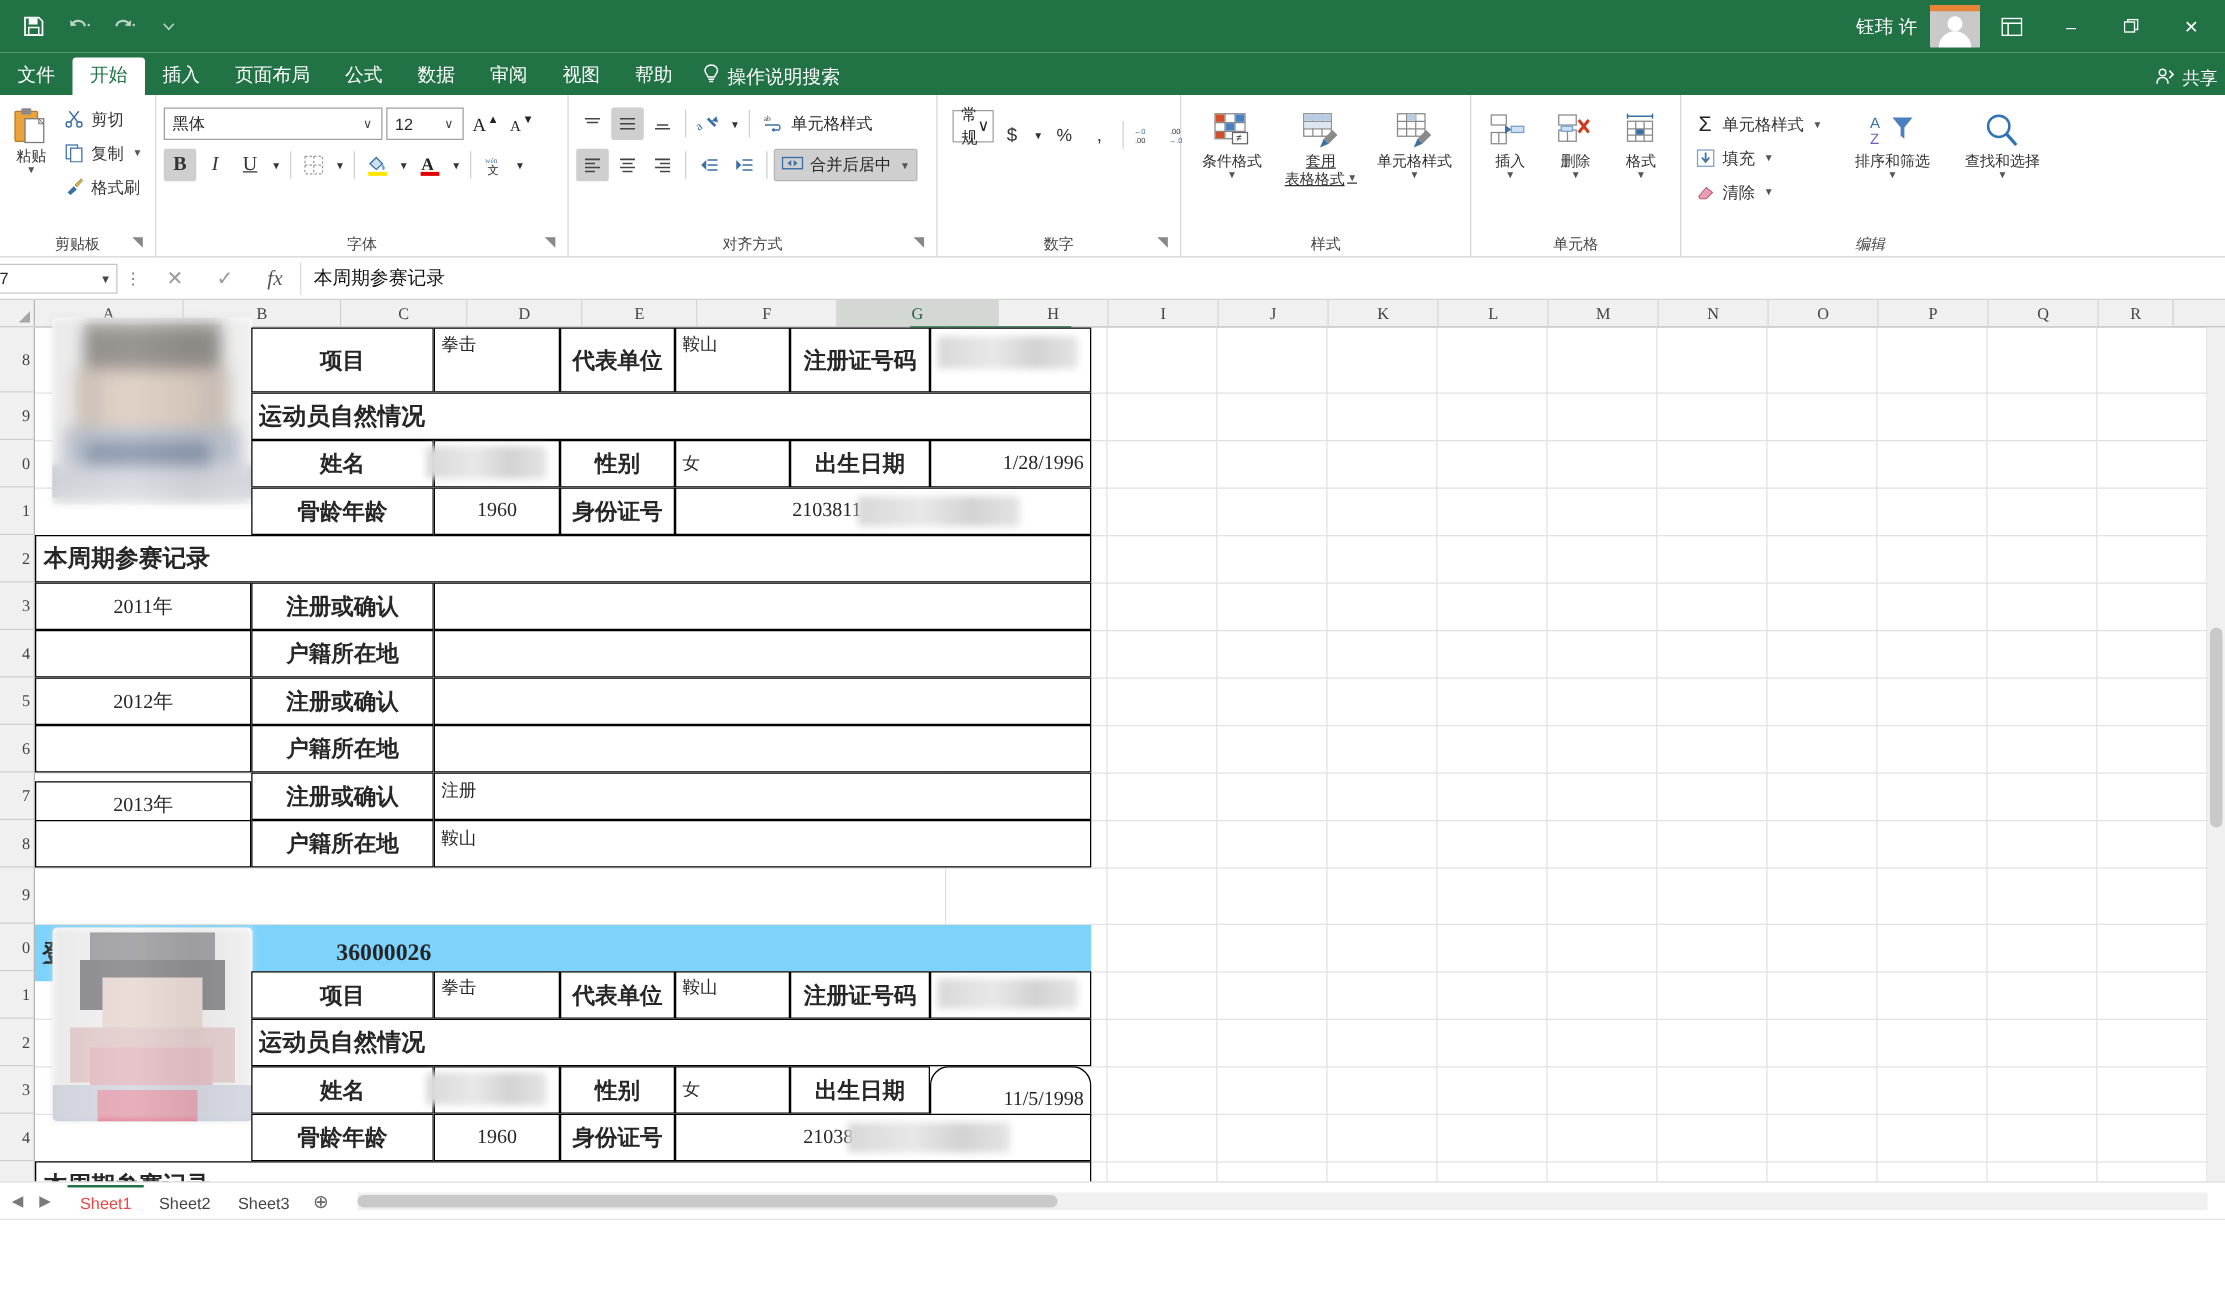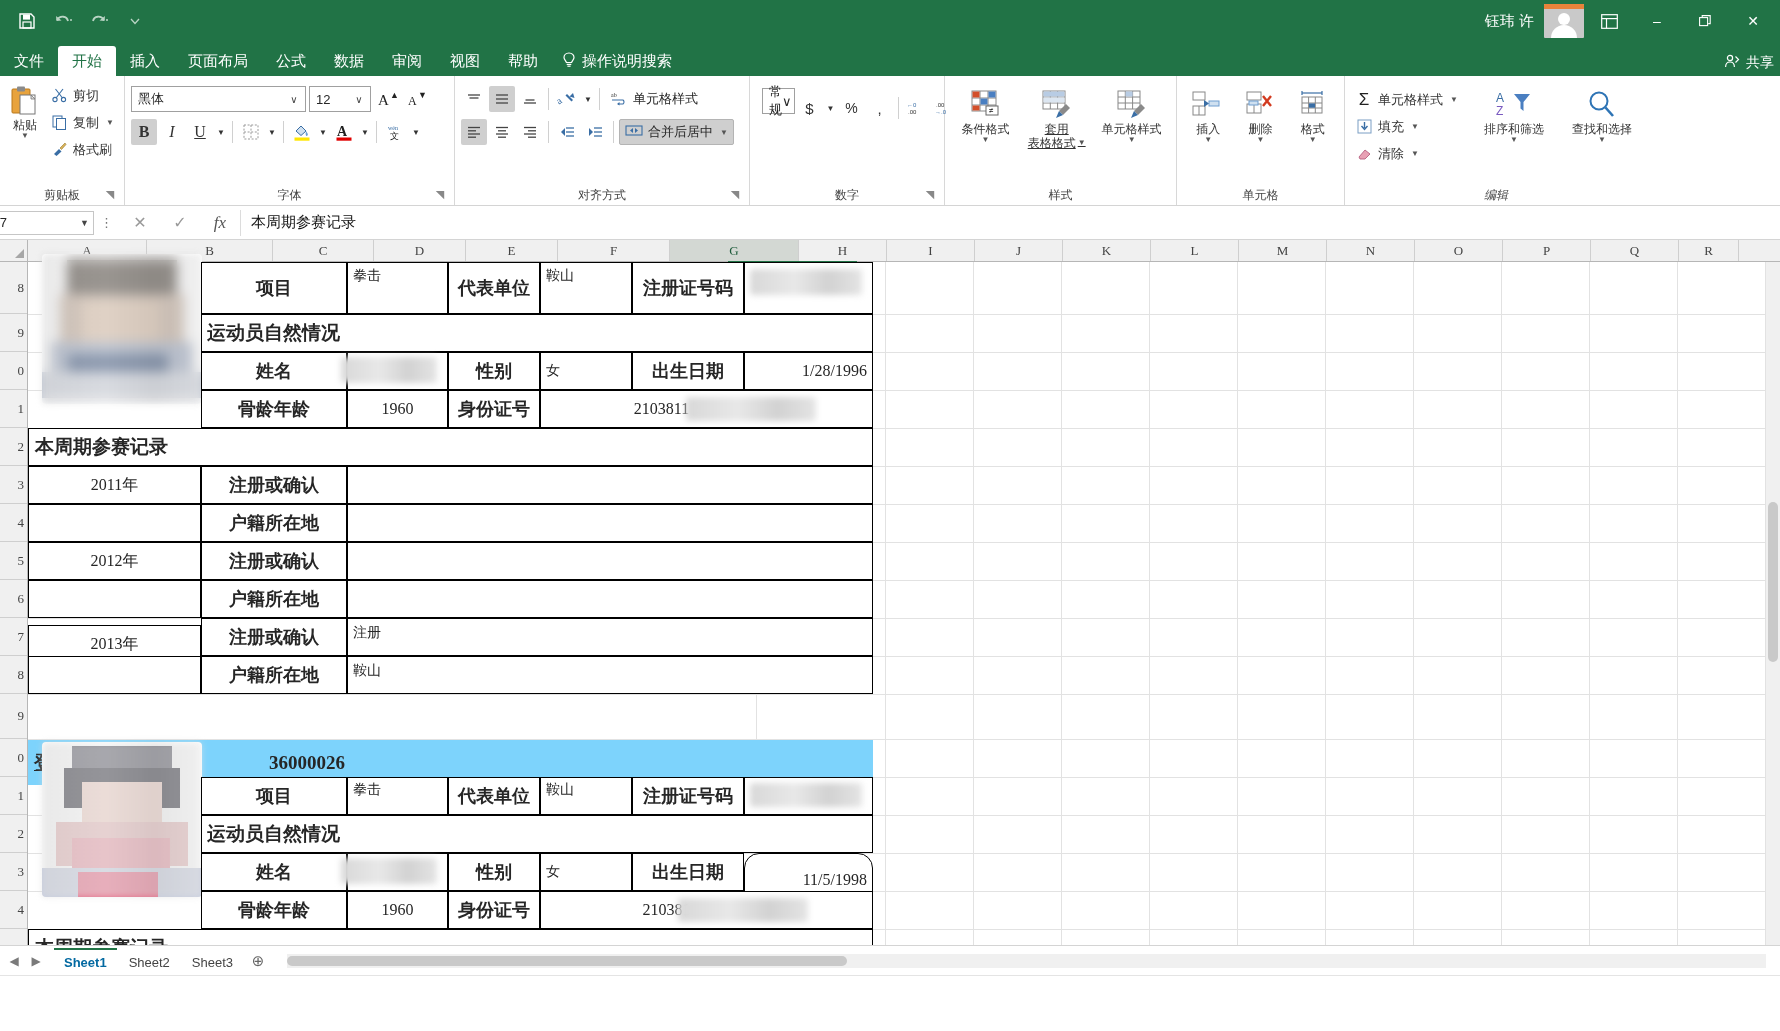--- a/index.html
+++ b/index.html
@@ -222,21 +222,21 @@
   .sheetbar {
     height:30px; display:flex; align-items:center; background:#fff;
     border-top:1px solid #d4d4d4; padding-left:4px; gap:2px;
   }
   .navbtns { display:flex; gap:2px; padding-right:6px; color:#7a7a7a; font-size:12px; }
   .navbtn { width:20px; text-align:center; }
   .stab {
     font-size:13px; padding:0 10px; height:26px; line-height:26px; color:#444;
     border-top:2px solid transparent;
   }
-  .stab.active { font-weight:bold; color:#0369a1; border-top:2px solid #217346; background:#fff; }
+  .stab.active { font-weight:normal; color:#ef4444; border-top:2px solid #217346; background:#fff; }
   .addsheet { width:26px; text-align:center; color:#666; font-size:15px; }
   .statusbar {
     height:26px; display:flex; align-items:center; background:#fff; font-size:12px;
     color:#444; padding:0 8px; border-top:1px solid #e4e4e4;
   }
   .hscroll-track {
     position:absolute; height:14px; background:#f0f0f0; border-radius:0;
   }
   .hscroll-thumb { position:absolute; height:10px; background:#c9c9c9; border-radius:5px; }
   .vscroll-track { position:absolute; width:14px; background:#f0f0f0; }

